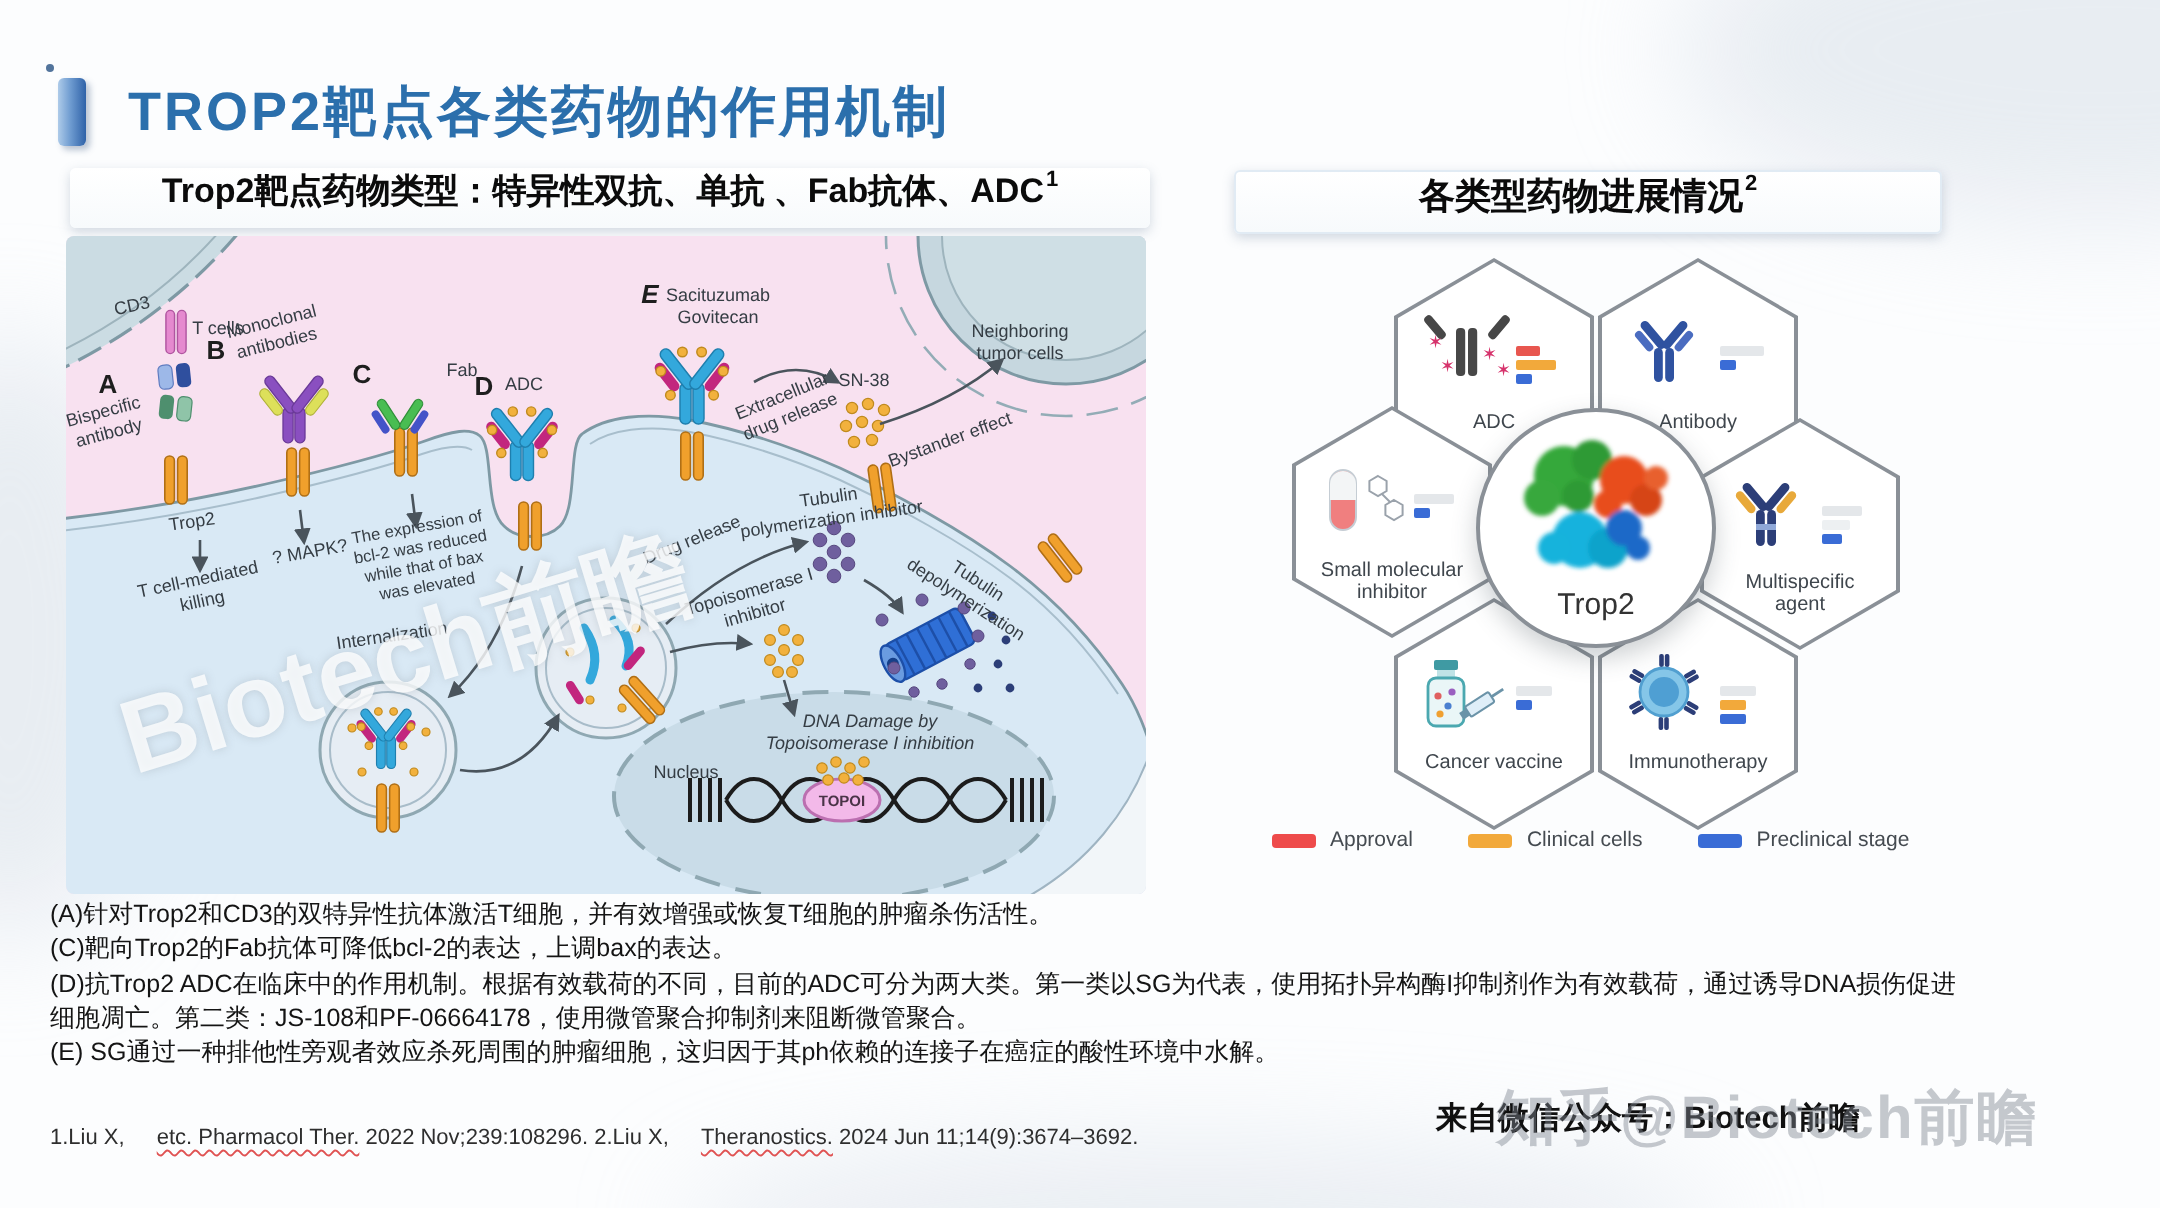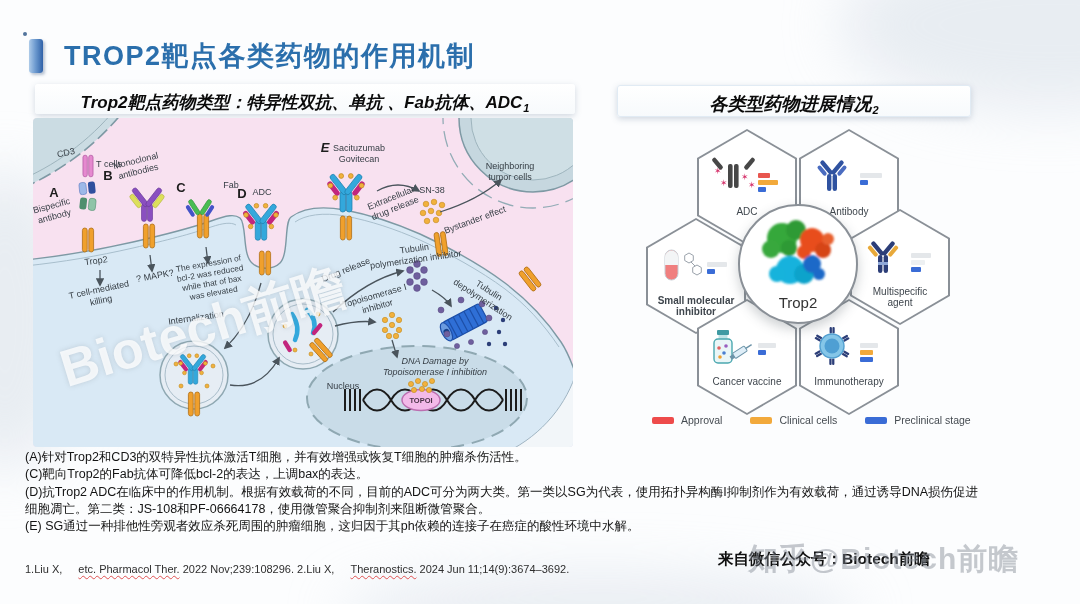--- a/index.html
+++ b/index.html
@@ -10,22 +10,22 @@
   
   .title-dot{position:absolute;left:23px;top:32px;width:4px;height:4px;border-radius:50%;background:#52749c;}
   .title-icon{position:absolute;left:29px;top:39px;width:14px;height:34px;border-radius:3px;
       background:linear-gradient(90deg,#aecbe9 0%,#6e9bd0 45%,#2f62a8 100%);
       box-shadow:2px 2px 3px rgba(60,90,130,.35);}
   .page-title{position:absolute;left:64px;top:38px;margin:0;font-size:27px;font-weight:bold;
       letter-spacing:1.5px;color:#2b6fac;white-space:nowrap;}
 
   .panel-hd{position:absolute;height:30px;background:linear-gradient(#ffffff,#f7fafc);
       border-radius:3px;box-shadow:0 2px 6px rgba(110,130,155,.30);
-      display:flex;align-items:flex-end;justify-content:center;
-      font-weight:bold;font-size:17px;color:#0b0b0b;white-space:nowrap;font-style:italic;}
+      display:flex;align-items:flex-start;justify-content:center;
+      font-weight:bold;font-size:17px;color:#0b0b0b;white-space:nowrap;}
   .panel-hd sup{font-size:11px;margin-left:1px;}
   .hd-left{left:35px;top:84px;width:540px;}
   .hd-right{left:617px;top:85px;width:352px;font-size:18px;border:1px solid #e1ebf4;}
 
   
   .mech{position:absolute;left:33px;top:118px;width:540px;height:329px;border-radius:4px;overflow:hidden;}
   .mech svg{position:absolute;left:0;top:0;}
   .dlabel{position:absolute;transform:translate(-50%,-50%) rotate(var(--r,0deg));
       font-size:9px;line-height:10.5px;color:#353d44;text-align:center;white-space:pre-line;}
   .dmark{position:absolute;transform:translate(-50%,-50%);font-size:13px;font-weight:bold;color:#1e1e1e;}
@@ -46,21 +46,21 @@
   .hex-in{position:absolute;inset:2px;background:#ffffff;}
   .hex-label{position:absolute;left:0;right:0;top:66%;text-align:center;font-size:10px;
       line-height:11px;color:#3f464d;white-space:pre-line;}
   .hex-icon{position:absolute;left:11px;top:27px;}
   .mini-chart{position:absolute;left:61%;top:38%;}
   .bar{height:4.5px;border-radius:1px;margin-bottom:2.5px;}
   .center-circle{position:absolute;left:118px;top:86px;width:120px;height:120px;border-radius:50%;
       background:#fff;border:2.5px solid #8a9097;box-sizing:border-box;
       box-shadow:0 5px 12px rgba(60,70,80,.25);z-index:5;}
   .center-label{position:absolute;left:0;right:0;top:76%;text-align:center;font-size:15px;color:#333;}
-  .legend{position:absolute;left:32px;top:296px;display:flex;gap:28px;align-items:center;}
+  .legend{position:absolute;left:16px;top:296px;display:flex;gap:28px;align-items:center;}
   .legend-item{display:flex;align-items:center;gap:7px;font-size:10.5px;color:#454b51;}
   .swatch{display:inline-block;width:22px;height:7px;border-radius:2px;}
 
   
   .notes{position:absolute;left:25px;top:449px;width:1045px;font-size:12.5px;line-height:17.3px;color:#141414;}
   .refs{position:absolute;left:25px;top:563px;font-size:11px;color:#2e2e2e;}
   .refs .wavy{text-decoration-line:underline;text-decoration-style:wavy;
       text-decoration-color:#e05252;text-decoration-thickness:1px;text-underline-offset:2px;margin-left:13px;}
   .credit{position:absolute;left:718px;top:549px;font-size:15.5px;font-weight:bold;color:#101010;white-space:nowrap;}
   .wm-footer{left:748px;top:539px;font-size:30px;letter-spacing:1px;color:rgba(128,136,146,.45);}
@@ -411,21 +411,21 @@
             </g>
         </g>
       </svg>
       <div class="mini-chart">
           <div class="bar" style="width: 22px; background: rgb(228, 231, 234);"></div>
           <div class="bar" style="width: 8px; background: rgb(58, 108, 214);"></div>
         </div>
       <div class="hex-label">Antibody</div>
     </div>
 
-    <div class="hex" style="left:26px;top:100px;font-weight:bold;">
+    <div class="hex" style="left:26px;top:85px;">
       <div class="hex-border"></div>
         <div class="hex-in"></div>
       <svg class="hex-icon" width="50" height="42">
         <rect x="8" y="5" width="13" height="30" rx="6.5" fill="#f07f7f" stroke="#c5cdd4" stroke-width="1"></rect>
         <path d="M8 12 a6.5 6.5 0 0 1 13 0 l0 8 l-13 0 z" fill="#f3f5f6"></path>
         <polygon points="32,8 36.3,10.5 36.3,15.5 32,18 27.7,15.5 27.7,10.5" fill="none" stroke="#9aa2ab" stroke-width="1"></polygon>
         <polygon points="40,20 44.3,22.5 44.3,27.5 40,30 35.7,27.5 35.7,22.5" fill="none" stroke="#9aa2ab" stroke-width="1"></polygon>
         <line x1="34" y1="17" x2="38" y2="21" stroke="#9aa2ab" stroke-width="1"></line>
       </svg>
       <div class="mini-chart">

